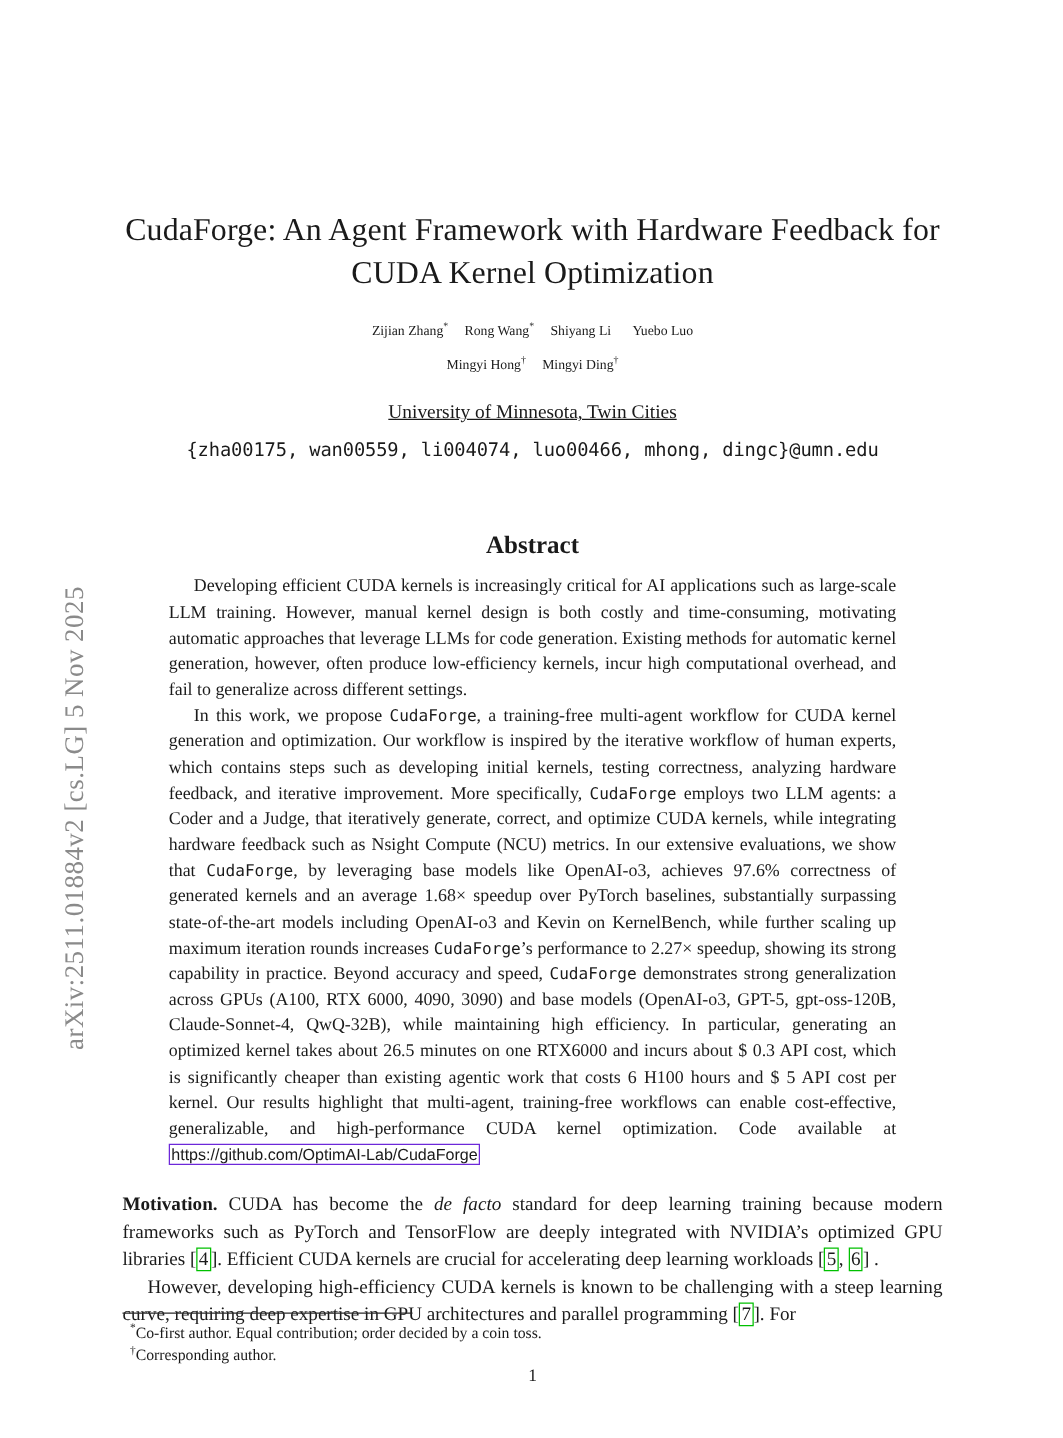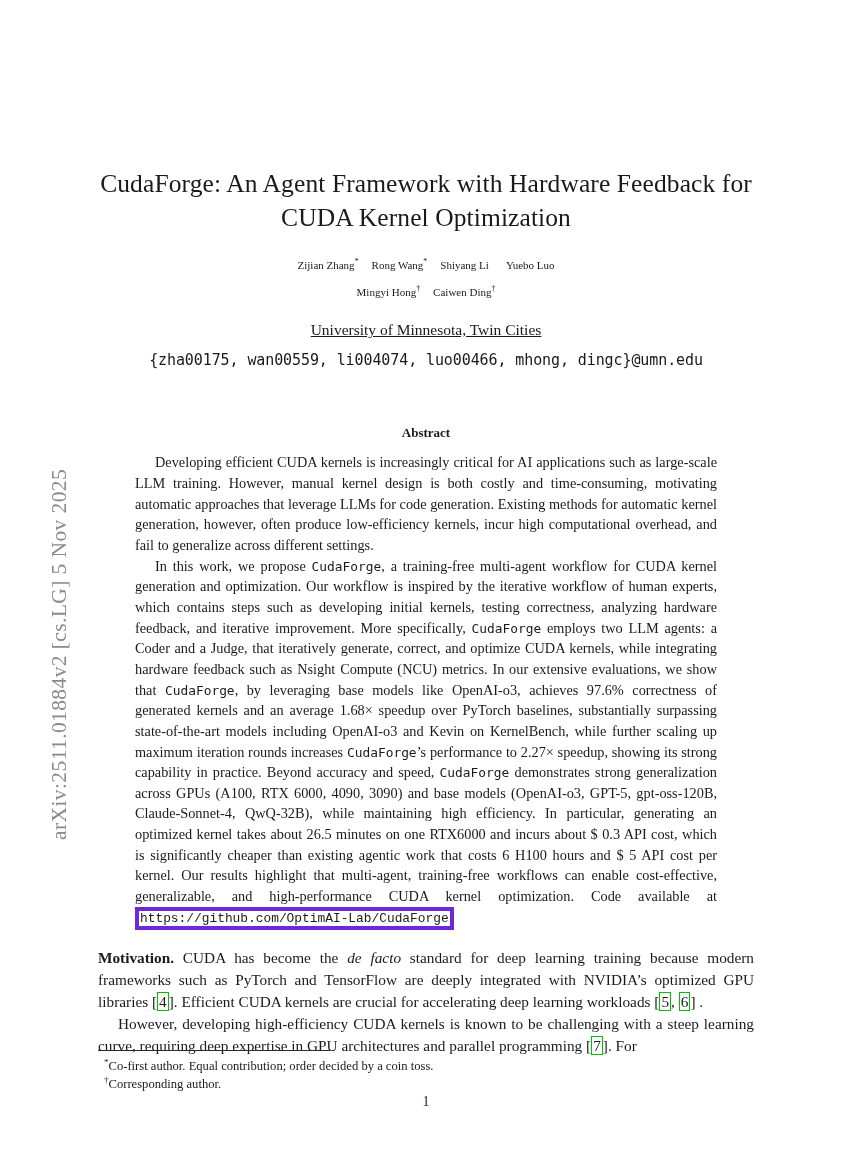--- a/index.html
+++ b/index.html
@@ -90,41 +90,41 @@
   }
 
   
   .abstract-block {
     margin: 0 37px;
     margin-top: 56px;
   }
   .abstract-head {
     text-align: center;
     font-weight: bold;
-    font-size: 13px;
+    font-size: 20px;
     margin-bottom: 11px;
   }
   .abstract-block p {
     margin: 0;
     font-size: 14.3px;
     line-height: 1.445;
     text-align: justify;
     text-indent: 20px;
     hyphens: none;
   }
   .mono {
     font-family: "DejaVu Sans Mono", "Liberation Mono", monospace;
     font-size: 0.9em;
   }
 
   
   .url-box {
-    font-family: Liberation Mono, monospace;
+    font-family: Liberation Sans, sans-serif;
     font-size: 0.9em;
-    border: 4px solid #6d28d9;
+    border: 1px solid #6d28d9;
     padding: 0 1px;
     white-space: nowrap;
   }
   
   .cite-box {
     border: 1px solid #00c000;
     padding: 0 1px;
     white-space: nowrap;
   }
 
@@ -193,21 +193,21 @@
   <h1 class="title">
     <span class="line">CudaForge: An Agent Framework with Hardware Feedback for</span>
     <span class="line">CUDA Kernel Optimization</span>
   </h1>
 
   <div class="authors">
     <span class="author-row">
       <span class="name"><span>Zijian Zhang</span><sup class="mark">*</sup></span><span class="gap"></span><span class="name"><span>Rong Wang</span><sup class="mark">*</sup></span><span class="gap"></span><span class="name"><span>Shiyang Li</span></span><span class="gap-wide"></span><span class="name"><span>Yuebo Luo</span></span>
     </span>
     <span class="author-row">
-      <span class="name"><span>Mingyi Hong</span><sup class="mark">†</sup></span><span class="gap"></span><span class="name"><span>Caiwen Ding</span><sup class="mark">†</sup></span>
+      <span class="name"><span>Mingyi Hong</span><sup class="mark">†</sup></span><span class="gap"></span><span class="name"><span>Mingyi Ding</span><sup class="mark">†</sup></span>
     </span>
   </div>
 
   <div class="affiliation">University of Minnesota, Twin Cities</div>
   <div class="emails">{zha00175, wan00559, li004074, luo00466, mhong, dingc}@umn.edu</div>
 
   <div class="abstract-block">
     <div class="abstract-head">Abstract</div>
     <p>Developing efficient CUDA kernels is increasingly critical for AI applications such as large-scale LLM training. However, manual kernel design is both costly and time-consuming, motivating automatic approaches that leverage LLMs for code generation. Existing methods for automatic kernel generation, however, often produce low-efficiency kernels, incur high computational overhead, and fail to generalize across different settings.</p>
     <p><span>In this work, we propose </span><span class="mono">CudaForge</span><span>, a training-free multi-agent workflow for CUDA kernel generation and optimization. Our workflow is inspired by the iterative workflow of human experts, which contains steps such as developing initial kernels, testing correctness, analyzing hardware feedback, and iterative improvement. More specifically, </span><span class="mono">CudaForge</span><span> employs two LLM agents: a Coder and a Judge, that iteratively generate, correct, and optimize CUDA kernels, while integrating hardware feedback such as Nsight Compute (NCU) metrics. In our extensive evaluations, we show that </span><span class="mono">CudaForge</span><span>, by leveraging base models like OpenAI-o3, achieves 97.6% correctness of generated kernels and an average 1.68× speedup over PyTorch baselines, substantially surpassing state-of-the-art models including OpenAI-o3 and Kevin on KernelBench, while further scaling up maximum iteration rounds increases </span><span class="mono">CudaForge</span><span>’s performance to 2.27× speedup, showing its strong capability in practice. Beyond accuracy and speed, </span><span class="mono">CudaForge</span><span> demonstrates strong generalization across GPUs (A100, RTX 6000, 4090, 3090) and base models (OpenAI-o3, GPT-5, gpt-oss-120B, Claude-Sonnet-4, QwQ-32B), while maintaining high efficiency. In particular, generating an optimized kernel takes about 26.5 minutes on one RTX6000 and incurs about $ 0.3 API cost, which is significantly cheaper than existing agentic work that costs 6 H100 hours and $ 5 API cost per kernel. Our results highlight that multi-agent, training-free workflows can enable cost-effective, generalizable, and high-performance CUDA kernel optimization. Code available at </span><a class="url-box">https://github.com/OptimAI-Lab/CudaForge</a></p>

